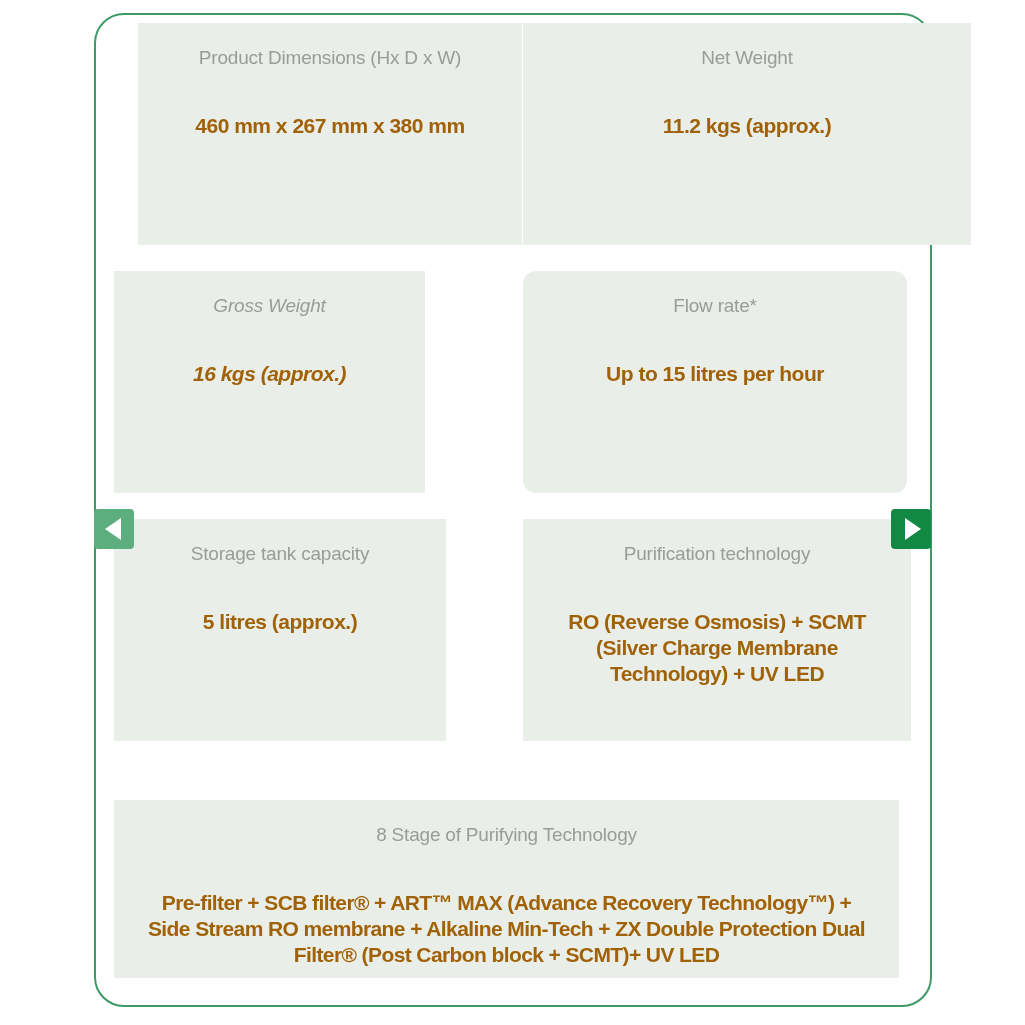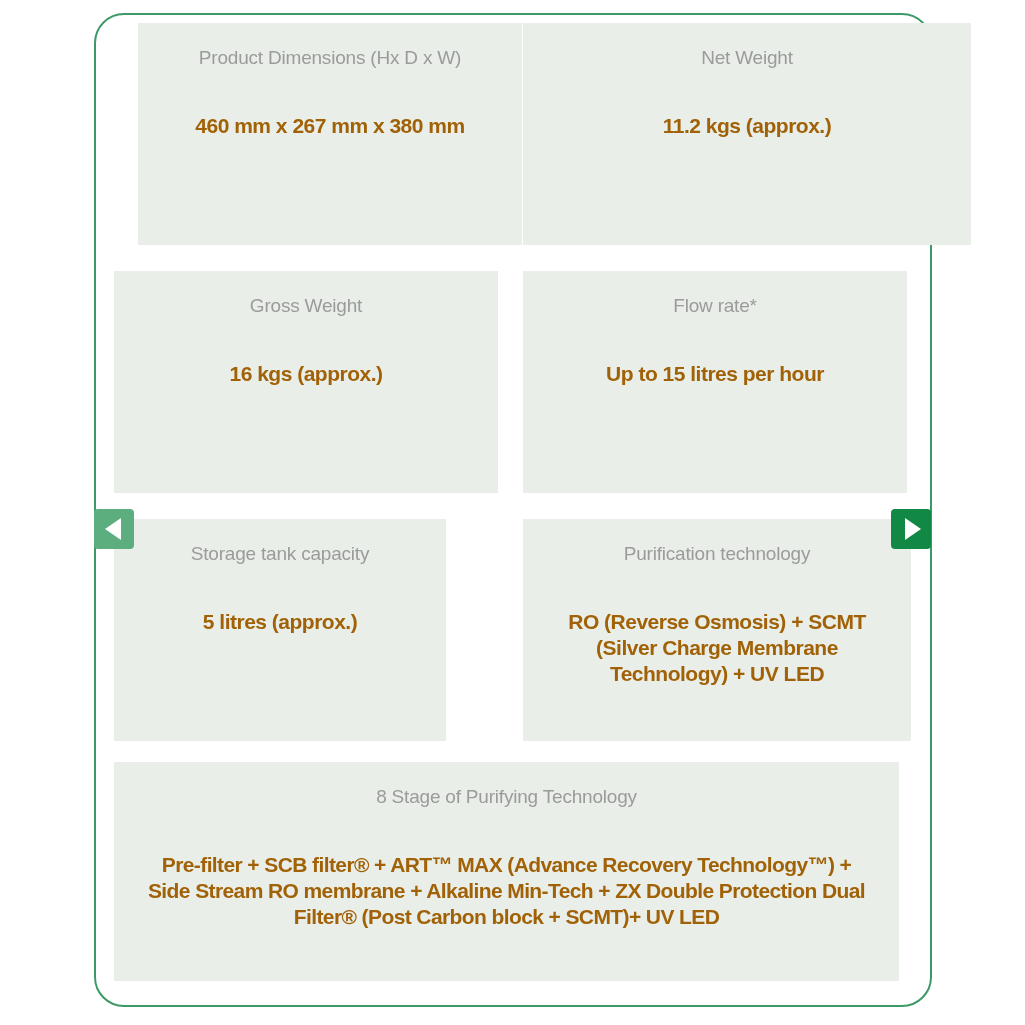--- a/index.html
+++ b/index.html
@@ -74,39 +74,39 @@
 
 <div class="card" style="left:114px; top:23px; width:384px; height:222px;margin-left:24px;">
   <div class="label">Product Dimensions (Hx D x W)</div>
   <div class="value">460 mm x 267 mm x 380 mm</div>
 </div>
 <div class="card" style="left:523px; top:23px; width:448px; height:222px;">
   <div class="label">Net Weight</div>
   <div class="value">11.2 kgs (approx.)</div>
 </div>
 
-<div class="card" style="left:114px; top:271px; width:384px; height:222px;">
+<div class="card" style="left:114px; top:271px; width:311px; height:222px;font-style:italic;">
   <div class="label">Gross Weight</div>
   <div class="value">16 kgs (approx.)</div>
 </div>
-<div class="card" style="left:523px; top:271px; width:384px; height:222px;">
+<div class="card" style="left:523px; top:271px; width:384px; height:222px;border-radius:13px;">
   <div class="label">Flow rate*</div>
   <div class="value">Up to 15 litres per hour</div>
 </div>
 
 <div class="card" style="left:114px; top:519px; width:332px; height:222px;">
   <div class="label">Storage tank capacity</div>
   <div class="value">5 litres (approx.)</div>
 </div>
 <div class="card" style="left:523px; top:519px; width:388px; height:222px;">
   <div class="label">Purification technology</div>
   <div class="value" style="left:30px; right:30px;">RO (Reverse Osmosis) + SCMT (Silver Charge Membrane Technology) + UV LED</div>
 </div>
 
-<div class="card wide" style="left:114px; top:762px; width:785px; height:219px;">
+<div class="card wide" style="left:114px; top:800px; width:785px; height:178px;">
   <div class="label">8 Stage of Purifying Technology</div>
   <div class="value" style="left:28px; right:28px;">Pre-filter + SCB filter® + ART™ MAX (Advance Recovery Technology™) + Side Stream RO membrane + Alkaline Min-Tech + ZX Double Protection Dual Filter® (Post Carbon block + SCMT)+ UV LED</div>
 </div>
 
 <div class="arrow prev" style="left:94px; top:509px;">
   <svg width="40" height="40" viewBox="0 0 40 40">
     <polygon points="27,9 27,31 11,20" fill="#ffffff"></polygon>
   </svg>
 </div>
 <div class="arrow next" style="left:891px; top:509px;">

